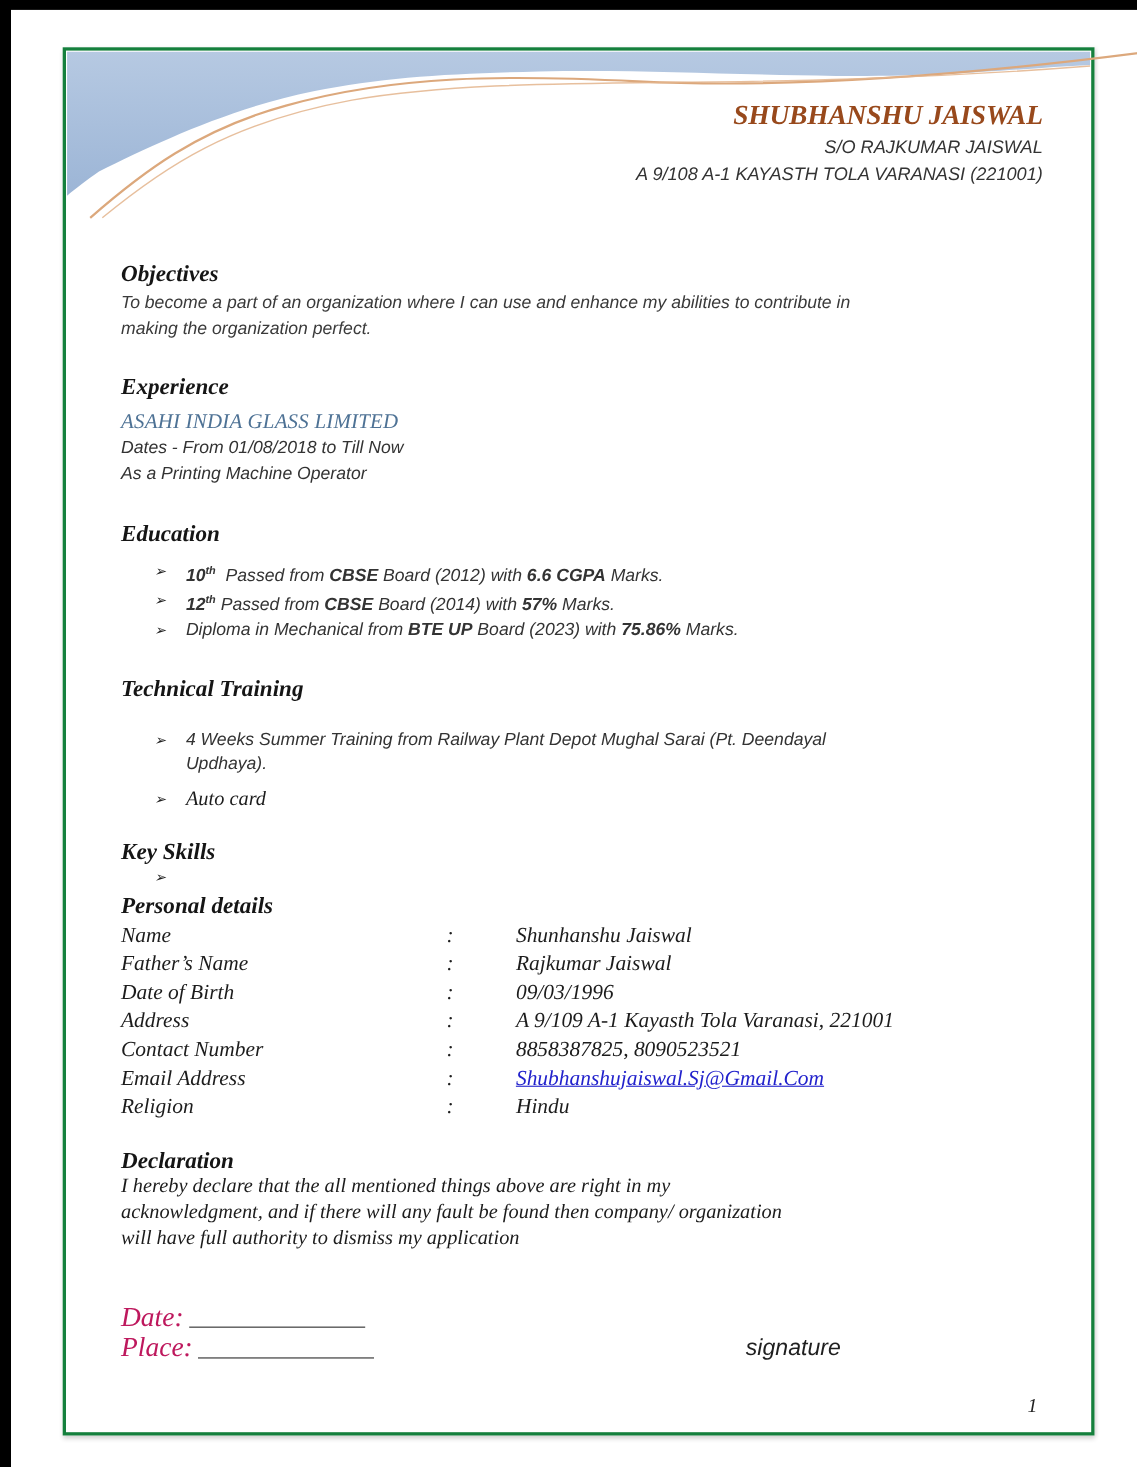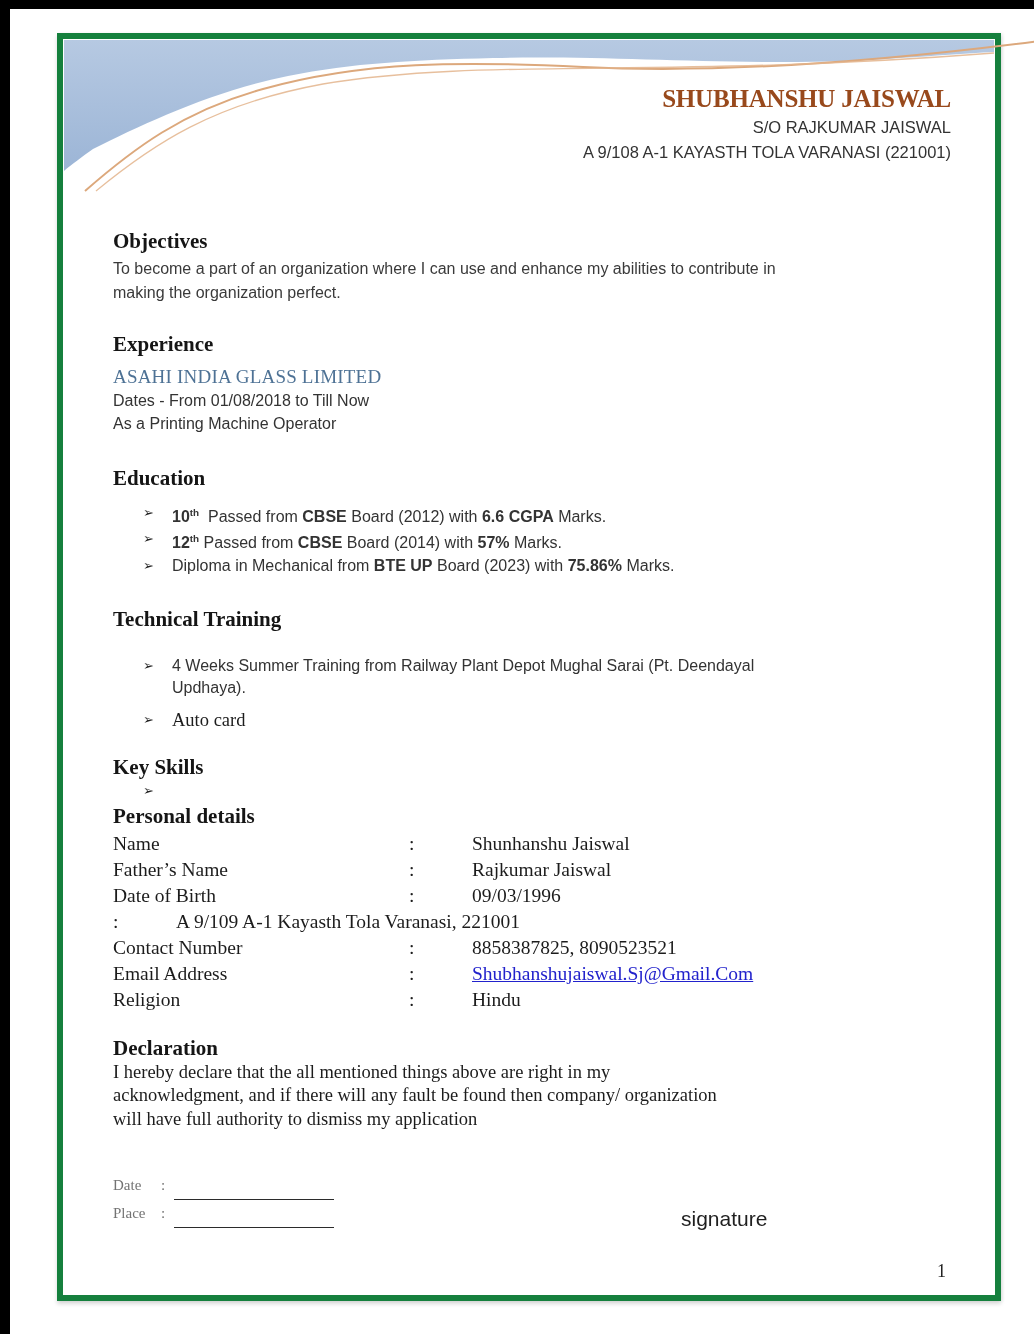--- a/index.html
+++ b/index.html
@@ -4,23 +4,24 @@
 <style>
   html,body{margin:0;padding:0;}
   body{
     width:1034px;height:1334px;position:relative;background:#ffffff;
     font-family:"Liberation Sans",sans-serif;overflow:hidden;
   }
   .frame-top{position:absolute;left:0;top:0;width:1034px;height:9px;background:#000;}
   .frame-left{position:absolute;left:0;top:0;width:10px;height:1334px;background:#000;}
 
   .doc-page{
-    position:absolute;left:57px;top:33px;width:932px;height:1256px;
-    background:#fff;border:6px solid #15803d;
+    position:absolute;left:57px;top:43px;width:932px;height:1256px;
+    background:#fff;border:3px solid #15803d;
     box-shadow:0 3px 4px rgba(0,0,0,.15), 2px 0 3px rgba(0,0,0,.06);
+    font-style:italic;
   }
   .banner-svg{position:absolute;left:0;top:0;width:977px;height:155px;overflow:visible;pointer-events:none;}
 
   .header-block{position:absolute;top:44px;right:44px;text-align:right;}
   .name{
     font-family:"Liberation Serif",serif;font-weight:bold;font-size:25px;
     letter-spacing:-0.2px;color:#98491c;line-height:32px;white-space:nowrap;
   }
   .hdr-line{font-size:16.5px;color:#333;line-height:25px;white-space:nowrap;}
 
@@ -50,21 +51,21 @@
   .pdrow .val{flex:1;}
   a.email{color:#2222cc;text-decoration:underline;cursor:pointer;}
 
   .decl-body{
     font-family:"Liberation Serif",serif;font-size:18.5px;color:#1c1c1c;
     line-height:23.5px;margin:0 95px 0 50px;
   }
 
   .frow{
     display:flex;align-items:baseline;margin-left:50px;height:28px;
-    font-family:"Liberation Serif",serif;font-size:15px;color:#737373;
+    font-family:"Liberation Serif",serif;font-size:25px;color:#be185d;
   }
   .frow .flbl{flex:0 0 48px;}
   .frow .fcolon{flex:0 0 13px;}
   .frow .fill{width:160px;border-bottom:1.6px solid #2b2b2b;align-self:flex-end;margin-bottom:5px;}
 
   .signature{position:absolute;left:618px;top:1168px;font-family:"Liberation Sans",sans-serif;font-size:21px;color:#1f1f1f;}
   .pagenum{position:absolute;right:49px;top:1222px;font-family:"Liberation Serif",serif;font-size:18px;color:#222;}
 </style>
 </head>
 <body>
@@ -145,20 +146,21 @@
         <span class="lbl">Father’s Name</span>
         <span class="colon">:</span>
         <span class="val">Rajkumar Jaiswal</span>
       </div>
       <div class="pdrow">
         <span class="lbl">Date of Birth</span>
         <span class="colon">:</span>
         <span class="val">09/03/1996</span>
       </div>
       <div class="pdrow">
+        <span class="lbl">Address</span>
         <span class="colon">:</span>
         <span class="val">A 9/109 A-1 Kayasth Tola Varanasi, 221001</span>
       </div>
       <div class="pdrow">
         <span class="lbl">Contact Number</span>
         <span class="colon">:</span>
         <span class="val">8858387825, 8090523521</span>
       </div>
       <div class="pdrow">
         <span class="lbl">Email Address</span>

